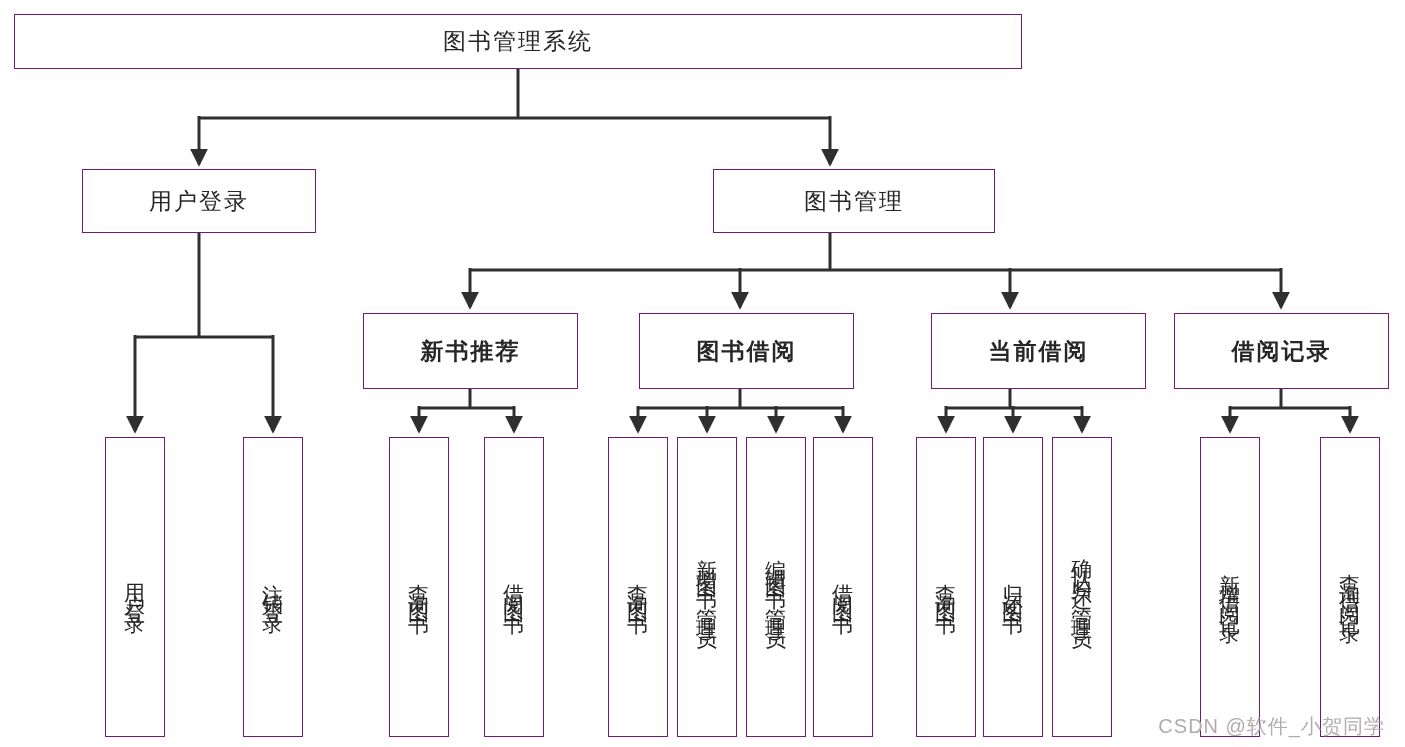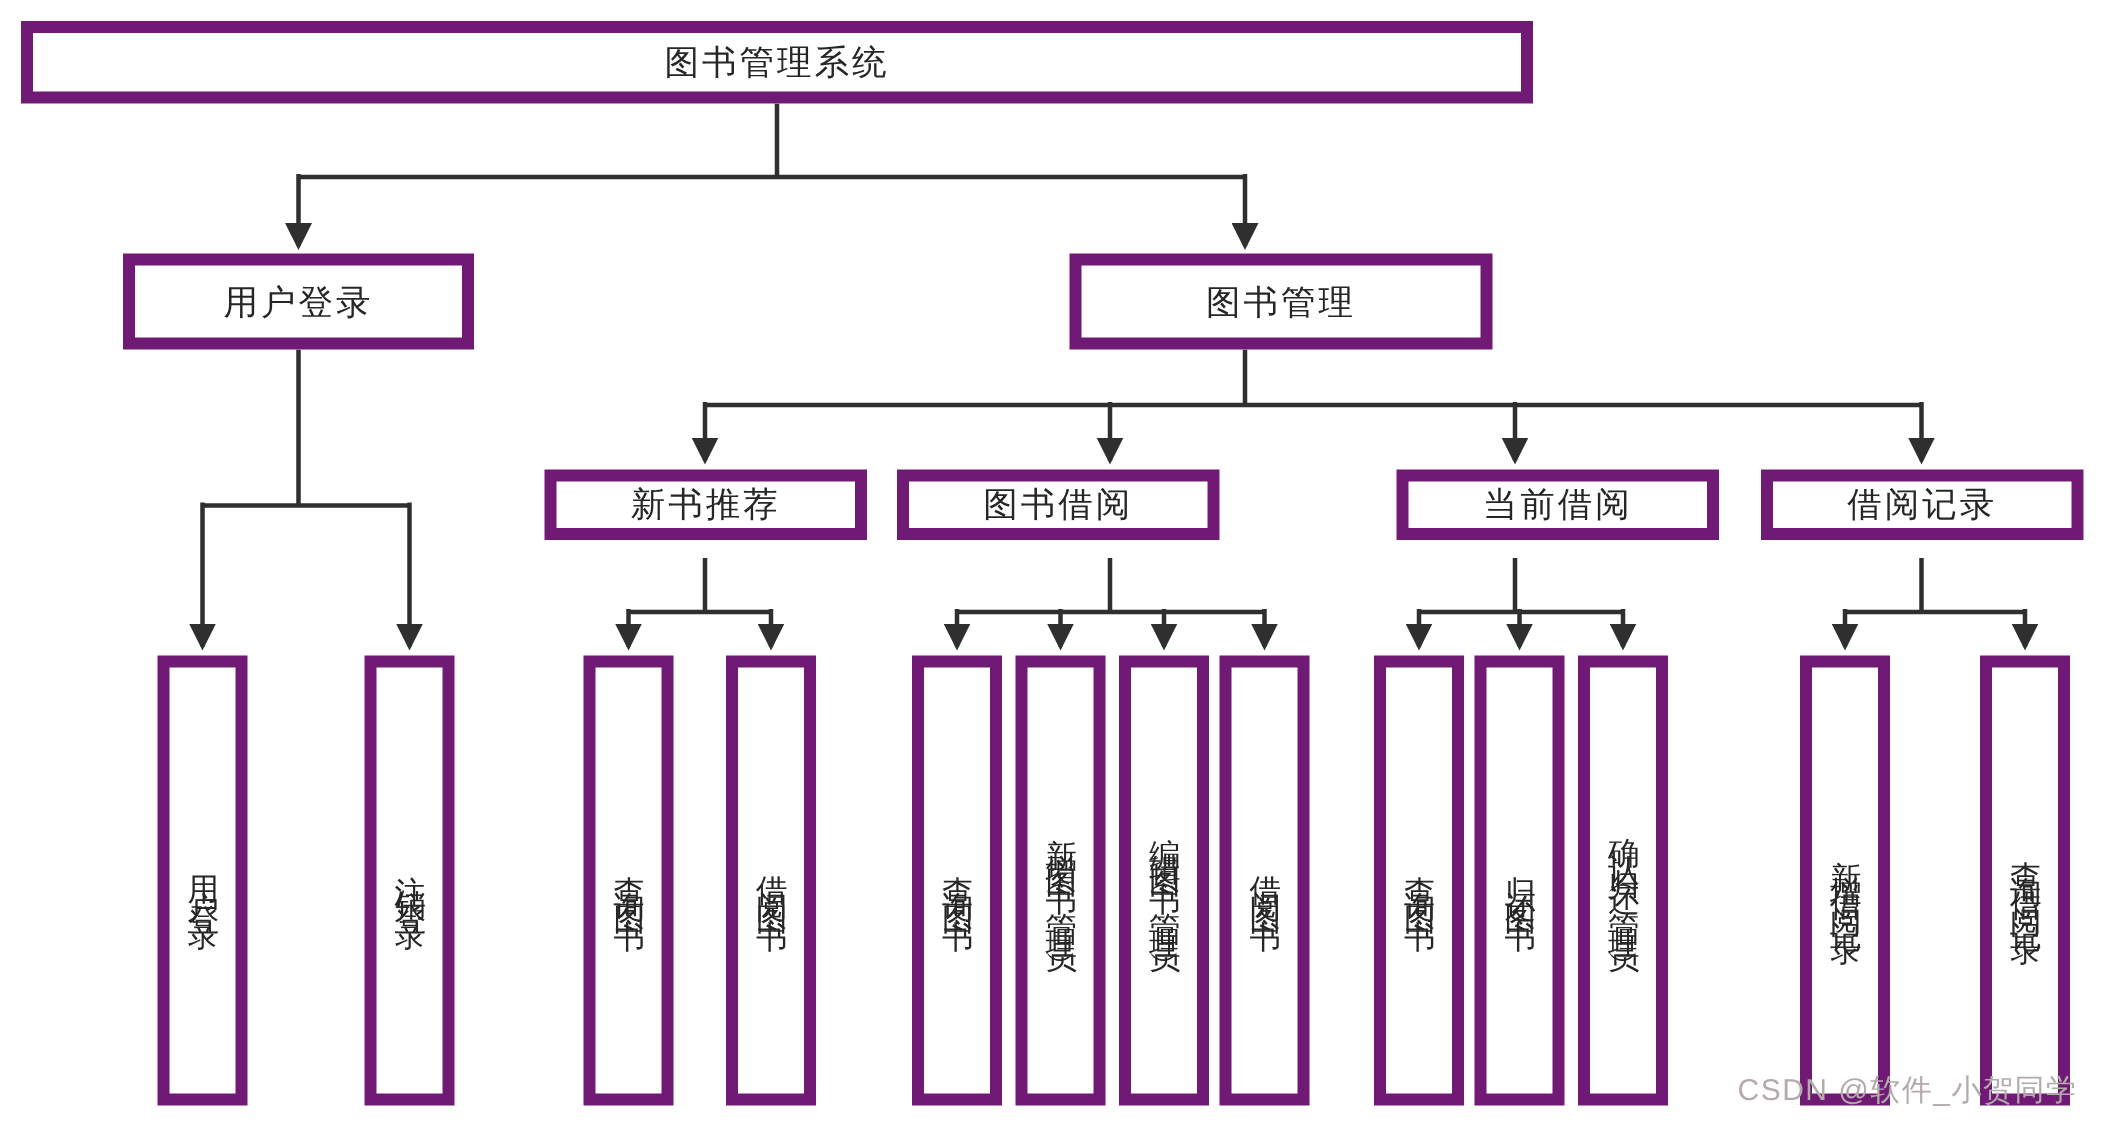--- a/index.html
+++ b/index.html
@@ -16,21 +16,21 @@
     overflow: hidden;
   }
   svg.connectors {
     position: absolute;
     left: 0; top: 0;
     width: 1405px; height: 747px;
   }
   .node {
     position: absolute;
     box-sizing: border-box;
-    border: 8px solid #701a75;
+    border: 1px solid #701a75;
     background: #ffffff;
     display: flex;
     align-items: center;
     justify-content: center;
     color: #262626;
   }
   .node .lbl {
     font-size: 23px;
     letter-spacing: 2px;
     white-space: nowrap;
@@ -42,23 +42,23 @@
     letter-spacing: 10px;
     line-height: 1;
     white-space: nowrap;
   }
   
   #n-root   { left: 14px;  top: 14px;  width: 1008px; height: 55px; }
   
   #n-login  { left: 82px;  top: 169px; width: 234px; height: 64px; }
   #n-mgmt   { left: 713px; top: 169px; width: 282px; height: 64px; }
   
-  .lvl3 { top: 313px; width: 215px; height: 47px; }
+  .lvl3 { top: 313px; width: 215px; height: 76px; font-weight: bold; }
   #n-newbook { left: 363px; }
-  #n-borrow  { left: 598px; }
+  #n-borrow  { left: 639px; }
   #n-current { left: 931px; }
   #n-records { left: 1174px; justify-content: center; }
   
   .leaf { top: 437px; width: 60px; height: 300px; }
   #lf-login    { left: 105px; }
   #lf-logout   { left: 243px; }
   #lf-nb-query { left: 389px; }
   #lf-nb-brw   { left: 484px; }
   #lf-bb-query { left: 608px; }
   #lf-bb-add   { left: 677px; }

